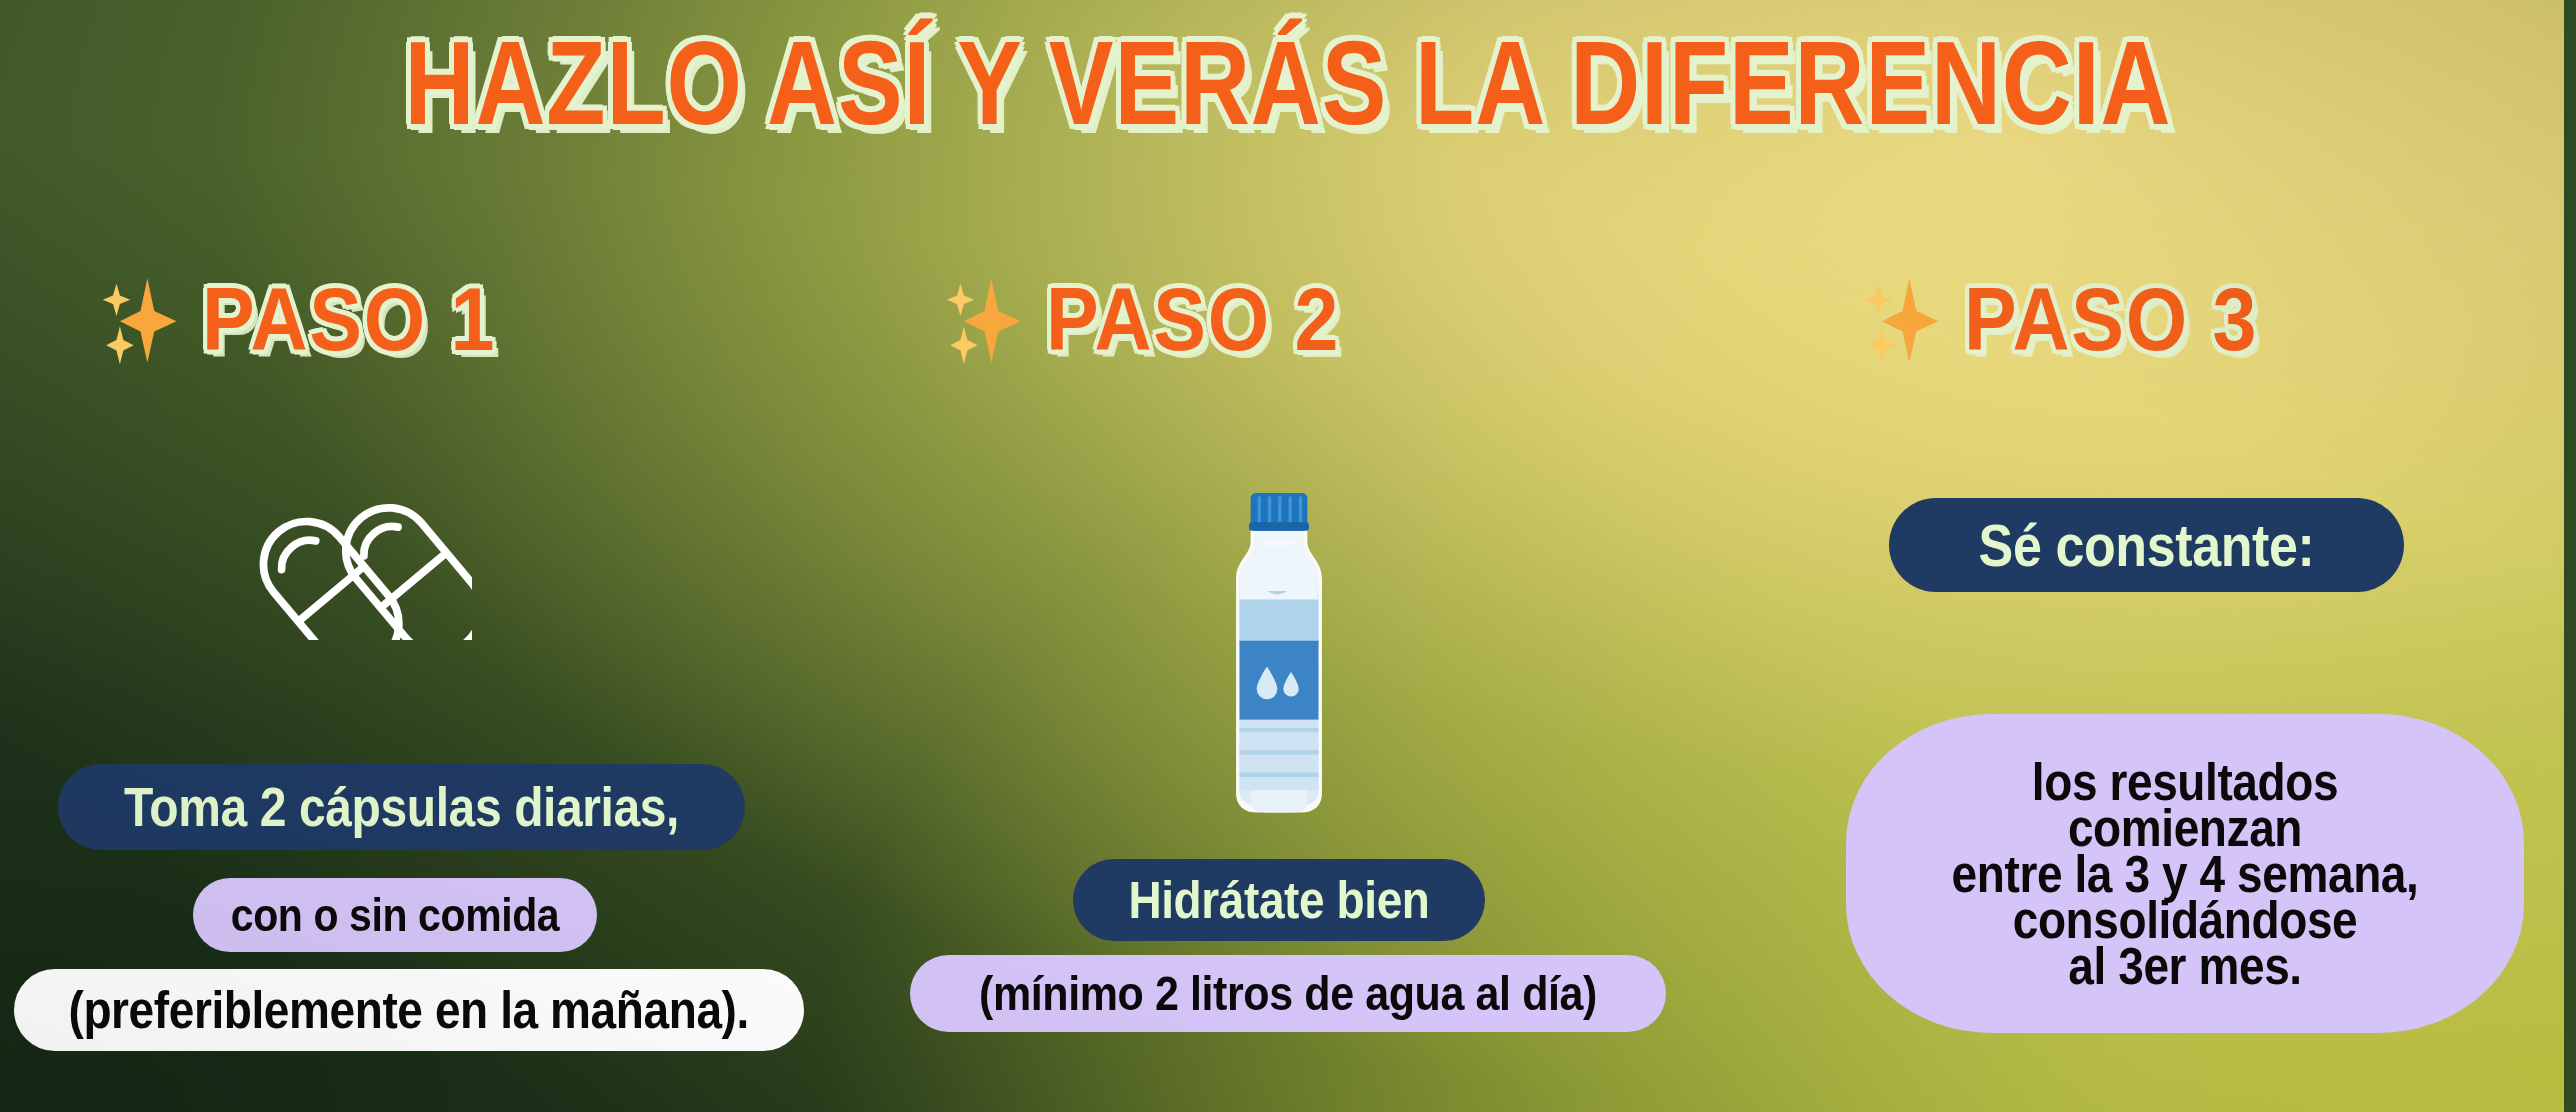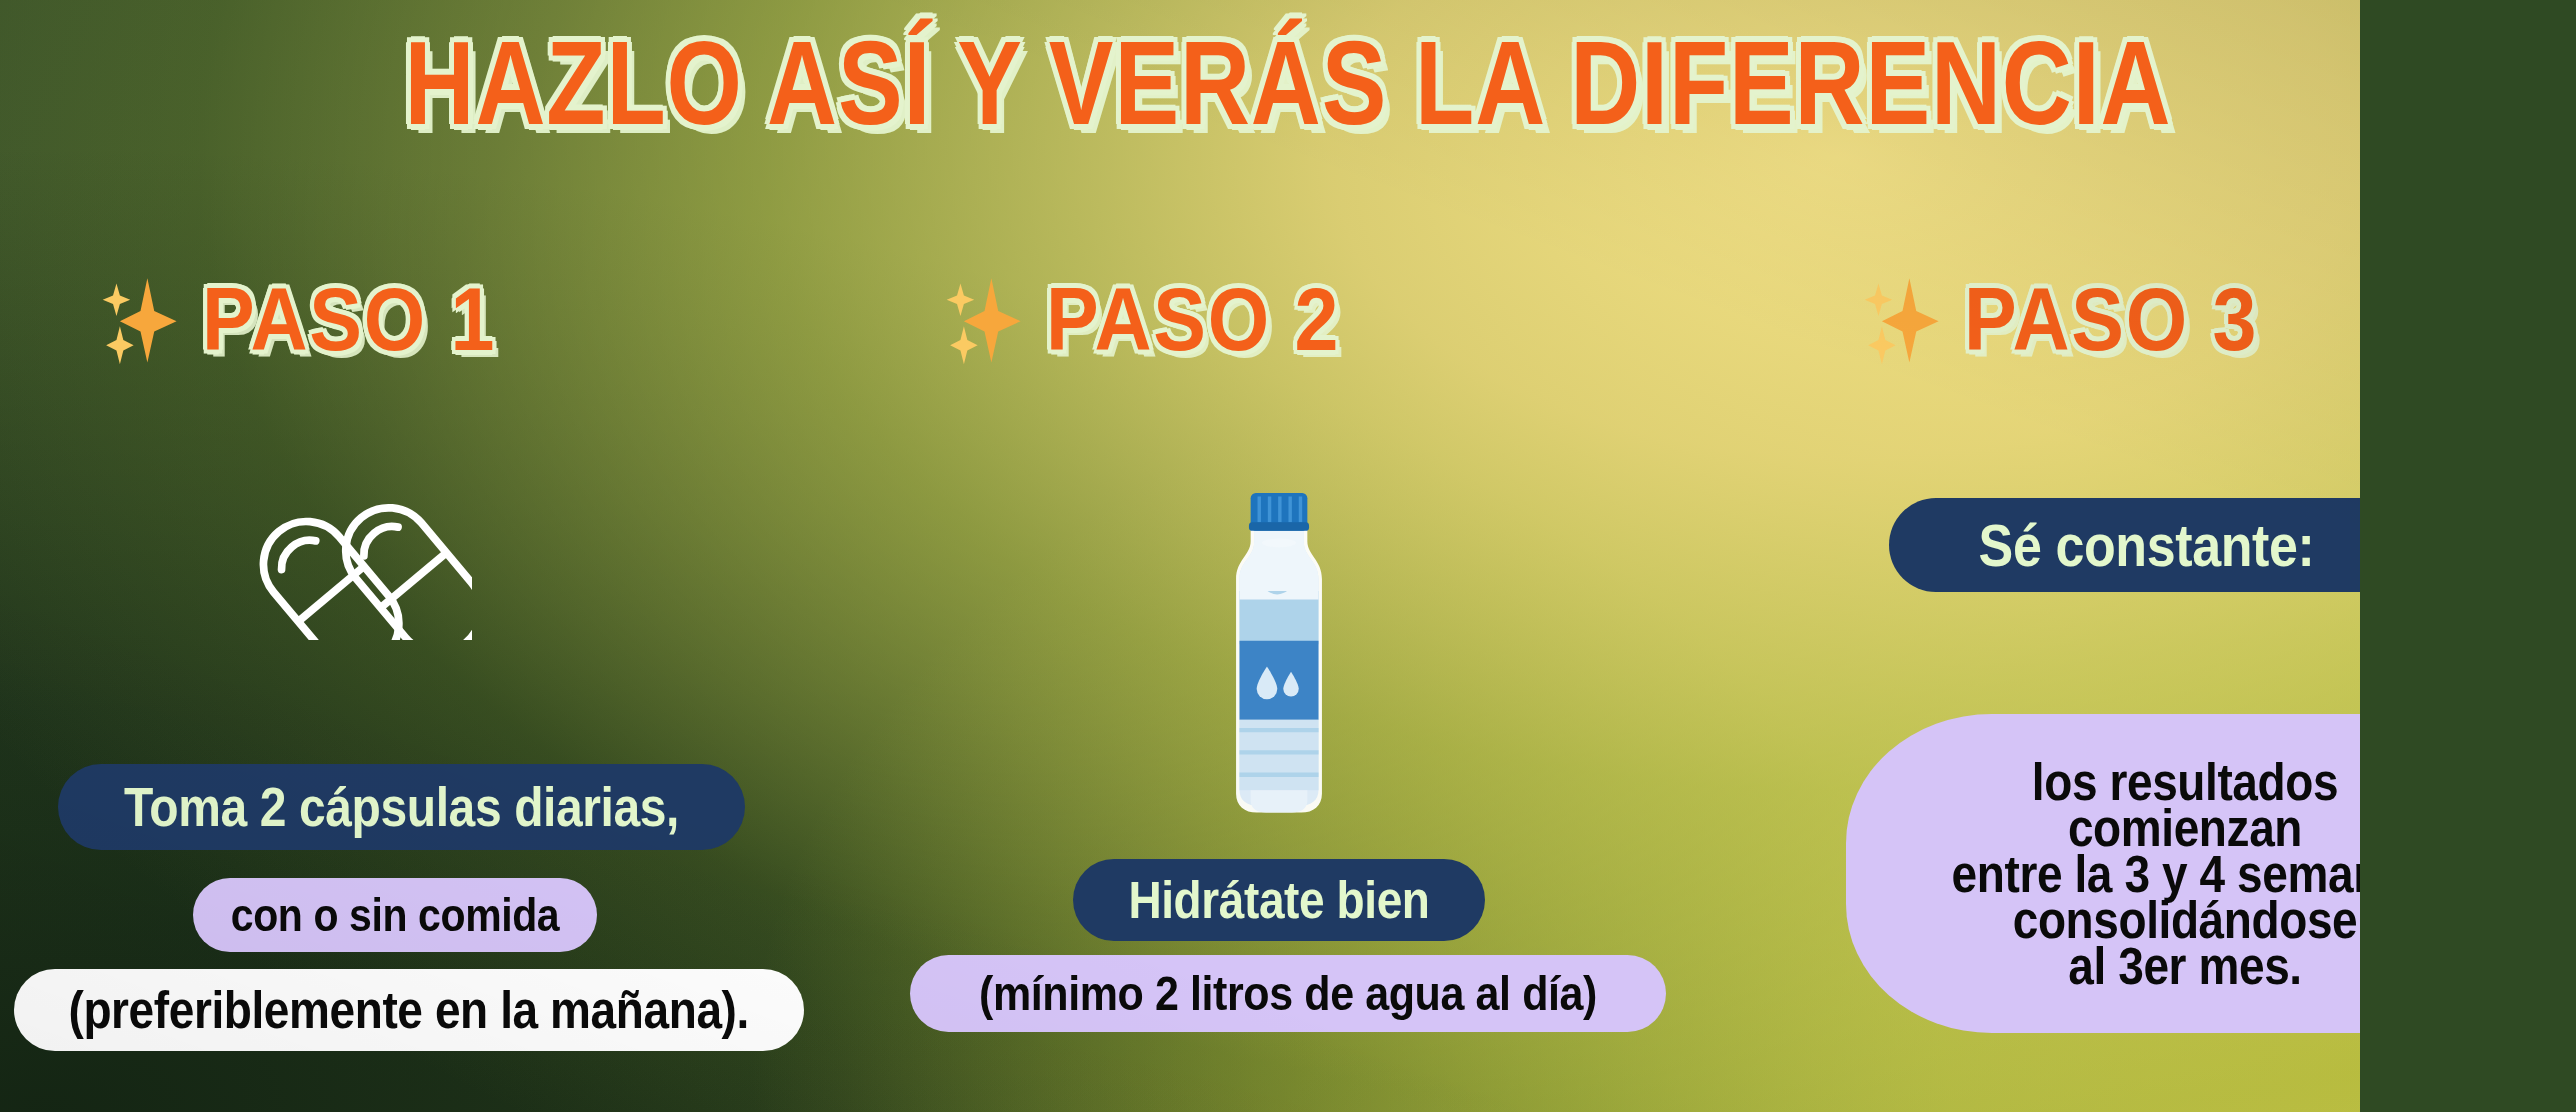--- a/index.html
+++ b/index.html
@@ -4,21 +4,21 @@
 <style>
   html,body{margin:0;padding:0;}
   body{
     width:2576px;height:1113px;overflow:hidden;
     font-family:"Liberation Sans", sans-serif;
     background:#2f4a23;
   }
 
   
   .poster{
-    position:relative;width:2360px;height:1113px;overflow:hidden;
+    position:relative;width:2564px;height:1113px;overflow:hidden;
     background:
       radial-gradient(120% 150% at 78% 14%, rgba(244,226,136,0.98) 0%, rgba(236,217,126,0.85) 18%, rgba(198,199,88,0.55) 38%, rgba(140,160,50,0.18) 58%, rgba(0,0,0,0) 74%),
       radial-gradient(110% 130% at 100% 96%, rgba(191,193,63,0.95) 0%, rgba(168,180,56,0.6) 30%, rgba(0,0,0,0) 62%),
       radial-gradient(130% 140% at 2% 100%, rgba(20,38,20,0.97) 0%, rgba(26,46,25,0.85) 26%, rgba(0,0,0,0) 62%),
       linear-gradient(113deg,#39512a 0%, #3d5628 20%, #5d7a29 42%, #8d9b33 62%, #c3c35f 80%, #ecd97e 100%);
   }
   .poster:after{
     content:"";position:absolute;inset:0;pointer-events:none;
     background:linear-gradient(200deg, rgba(0,0,0,0.10) 0%, rgba(0,0,0,0) 28%, rgba(0,0,0,0) 70%, rgba(0,0,0,0.06) 100%);
   }

